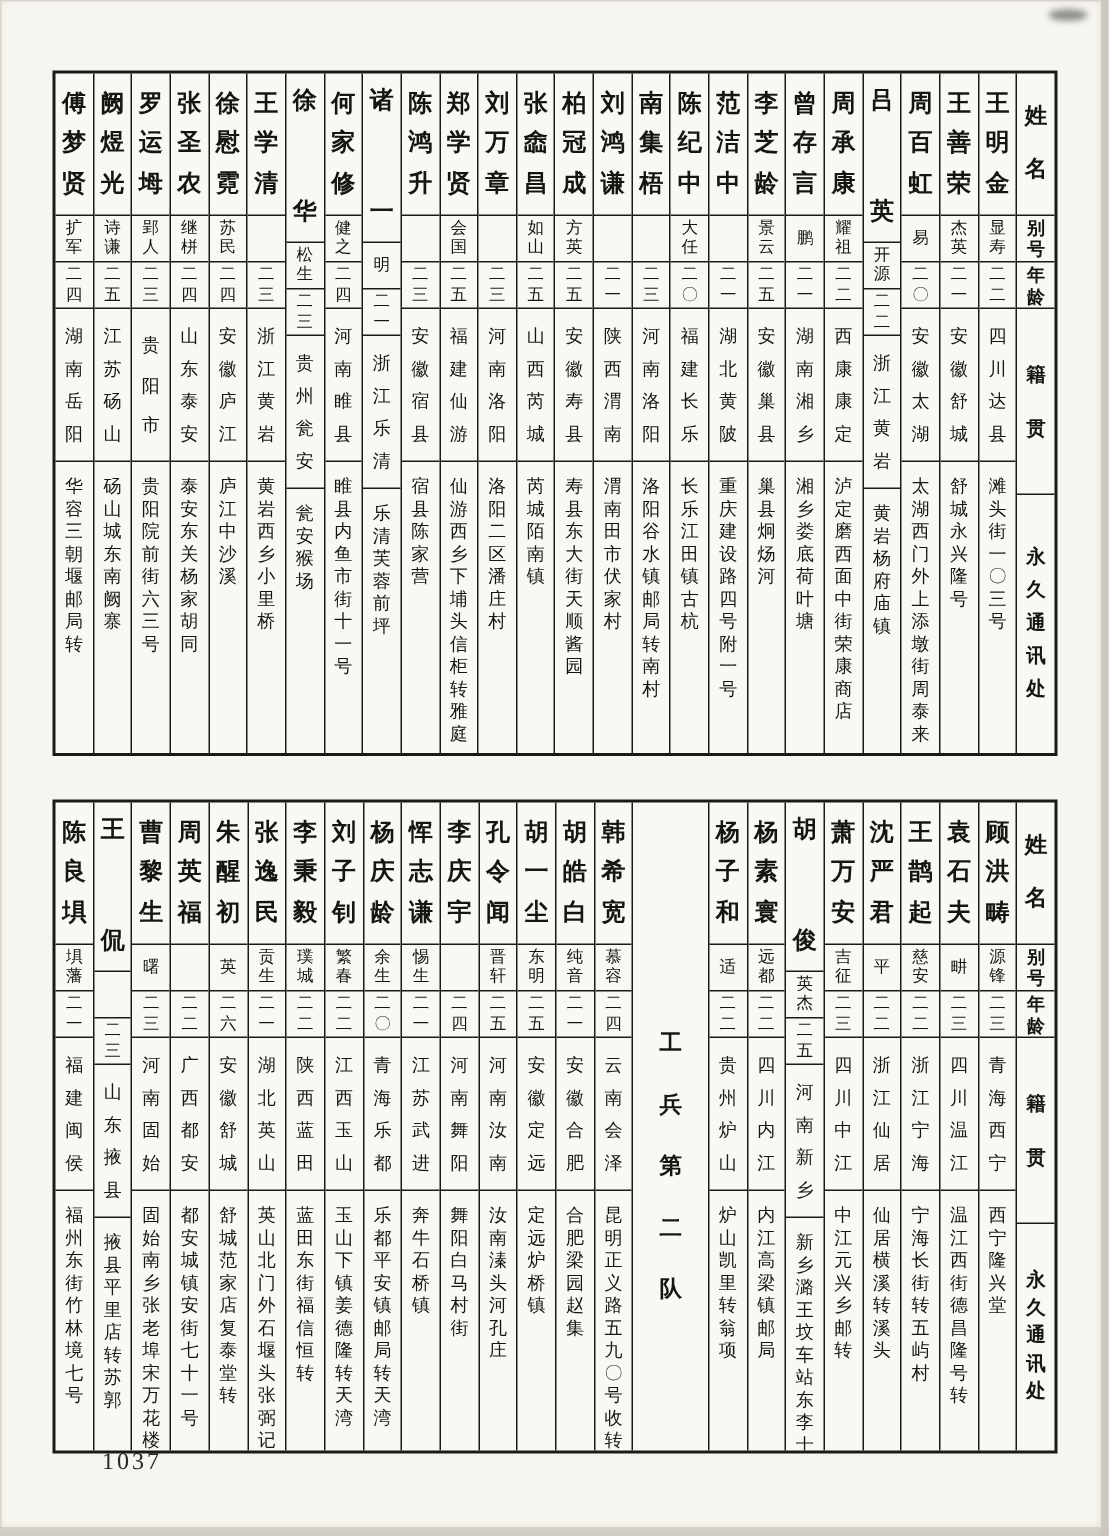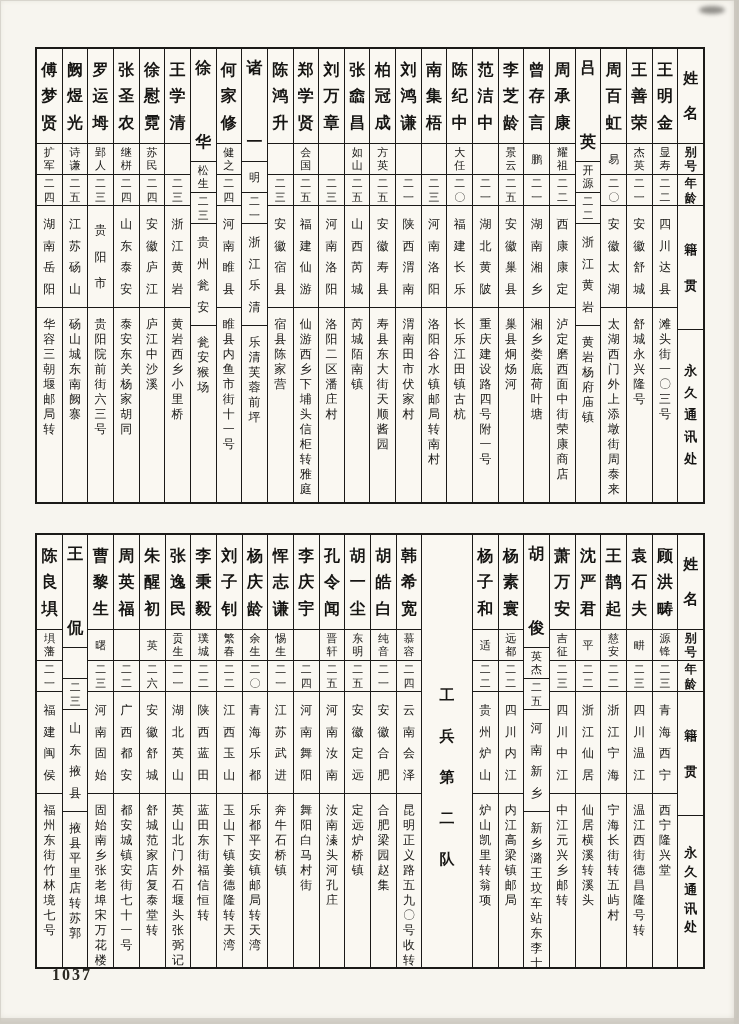--- a/index.html
+++ b/index.html
@@ -43,21 +43,21 @@
   .header-col .cell{font-weight:700;}
   .header-col .name-cell{font-size:15px;}
   .header-col .alias-cell,.header-col .age-cell{justify-content:space-evenly;font-size:12px;}
   .header-col .native-cell{font-size:13px;padding:14px 0;}
   .header-col .address-cell{justify-content:space-evenly;padding:26px 0 30px 0;font-size:13px;}
 
   .section-label{display:flex;flex-direction:column;align-items:center;justify-content:center;
     font-size:15px;font-weight:600;transform:translateY(26px);}
   .section-label span{margin:11px 0;}
 
-  .page-number{position:absolute;left:52px;top:966px;font-size:16px;letter-spacing:2px;color:#2a2822;font-weight:bold;}
+  .page-number{position:absolute;left:68px;top:966px;font-size:16px;letter-spacing:2px;color:#2a2822;}
 </style>
 </head>
 <body>
 
 <div class="paper"></div>
 <div class="artifact a-topright"></div>
 <div class="artifact a-rightband"></div>
 <div class="artifact a-bottomband"></div>
 
 <div id="table-top" class="vtable">

